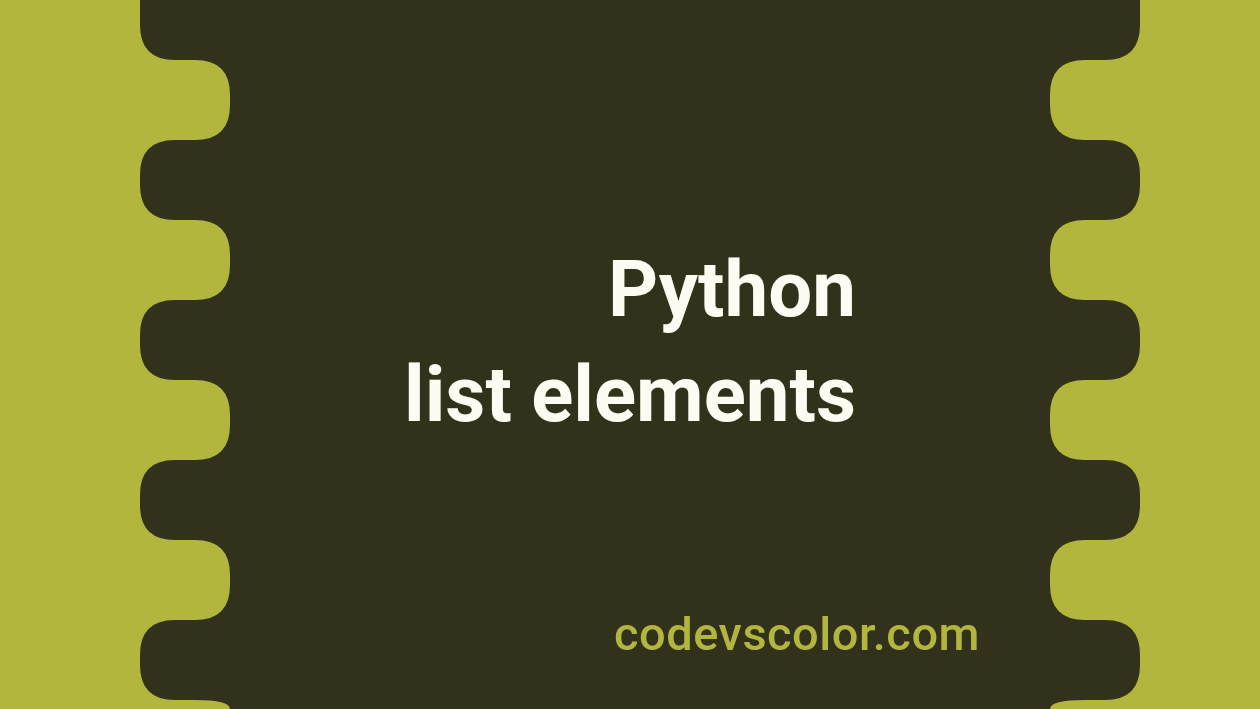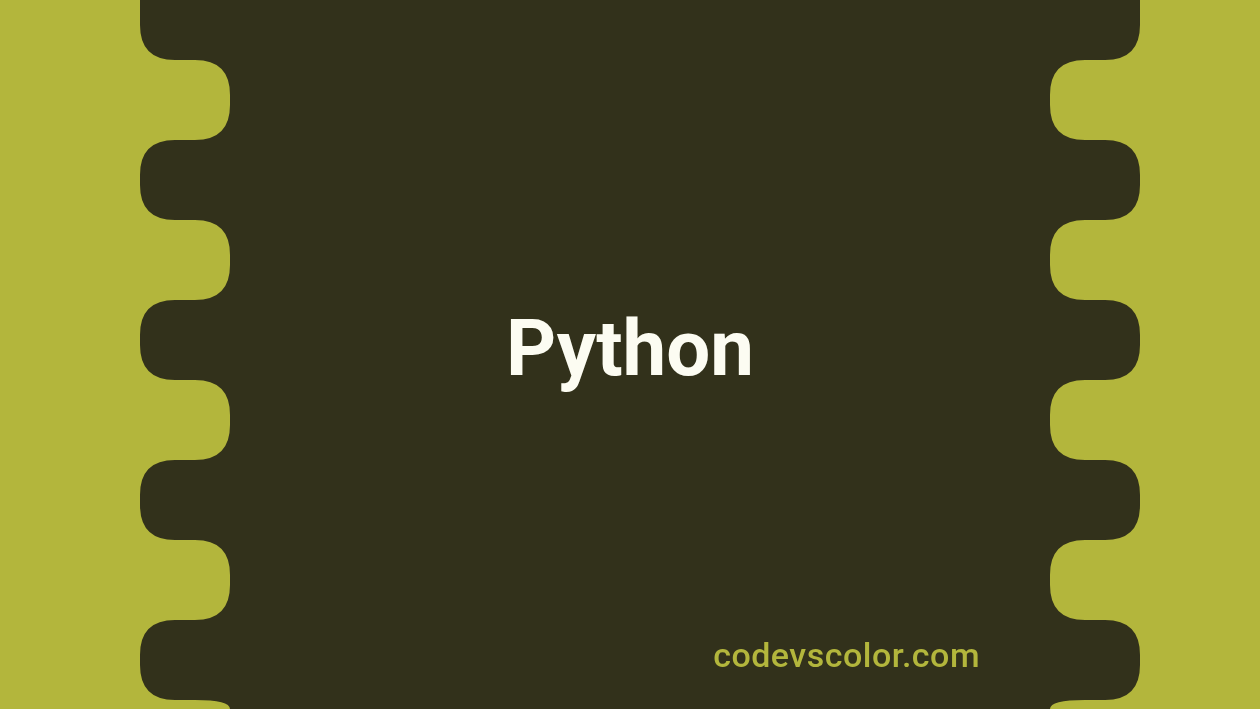--- a/index.html
+++ b/index.html
@@ -40,25 +40,25 @@
       font-size: 78px;
       line-height: 1.35;
       z-index: 10;
       white-space: nowrap;
     }
     .content .line {
       display: block;
     }
     .attribution {
       position: absolute;
-      bottom: 34px;
+      bottom: 48px;
       right: 280px;
       color: #b3b63c;
       font-weight: 500;
-      font-size: 34px;
+      font-size: 47px;
       z-index: 10;
       letter-spacing: 0.5px;
     }
   </style>
 </head>
 <body>
 
 <div class="blob-container">
   <svg class="blob-svg" viewBox="0 0 1260 709" preserveAspectRatio="none">
     <path fill="#32311b" d="
@@ -136,15 +136,16 @@
       L 1105 60
       Q 1140 60 1140 25
       L 1140 0
       Z
     "></path>
   </svg>
 </div>
 
 <div class="content">
   <span class="line">Python</span>
+  <span class="line">list elements</span>
 </div>
 
 <div class="attribution">codevscolor.com</div>
 
 </body></html>

